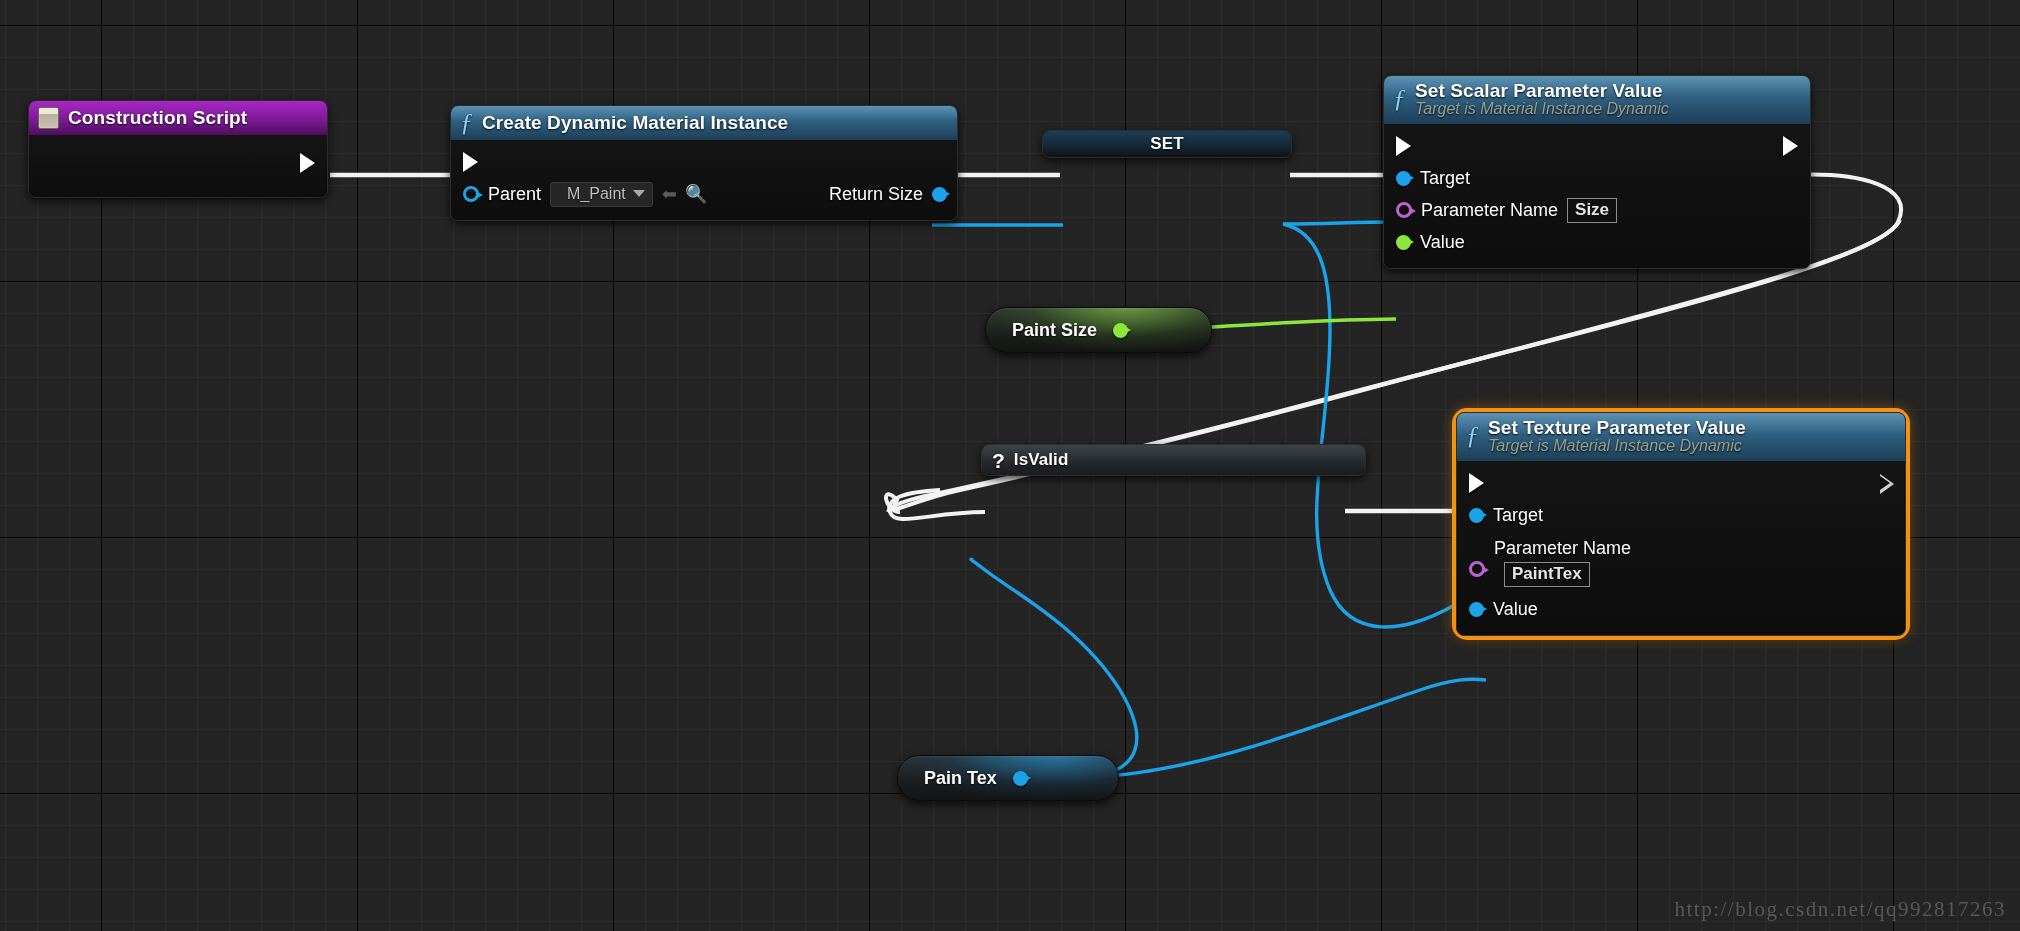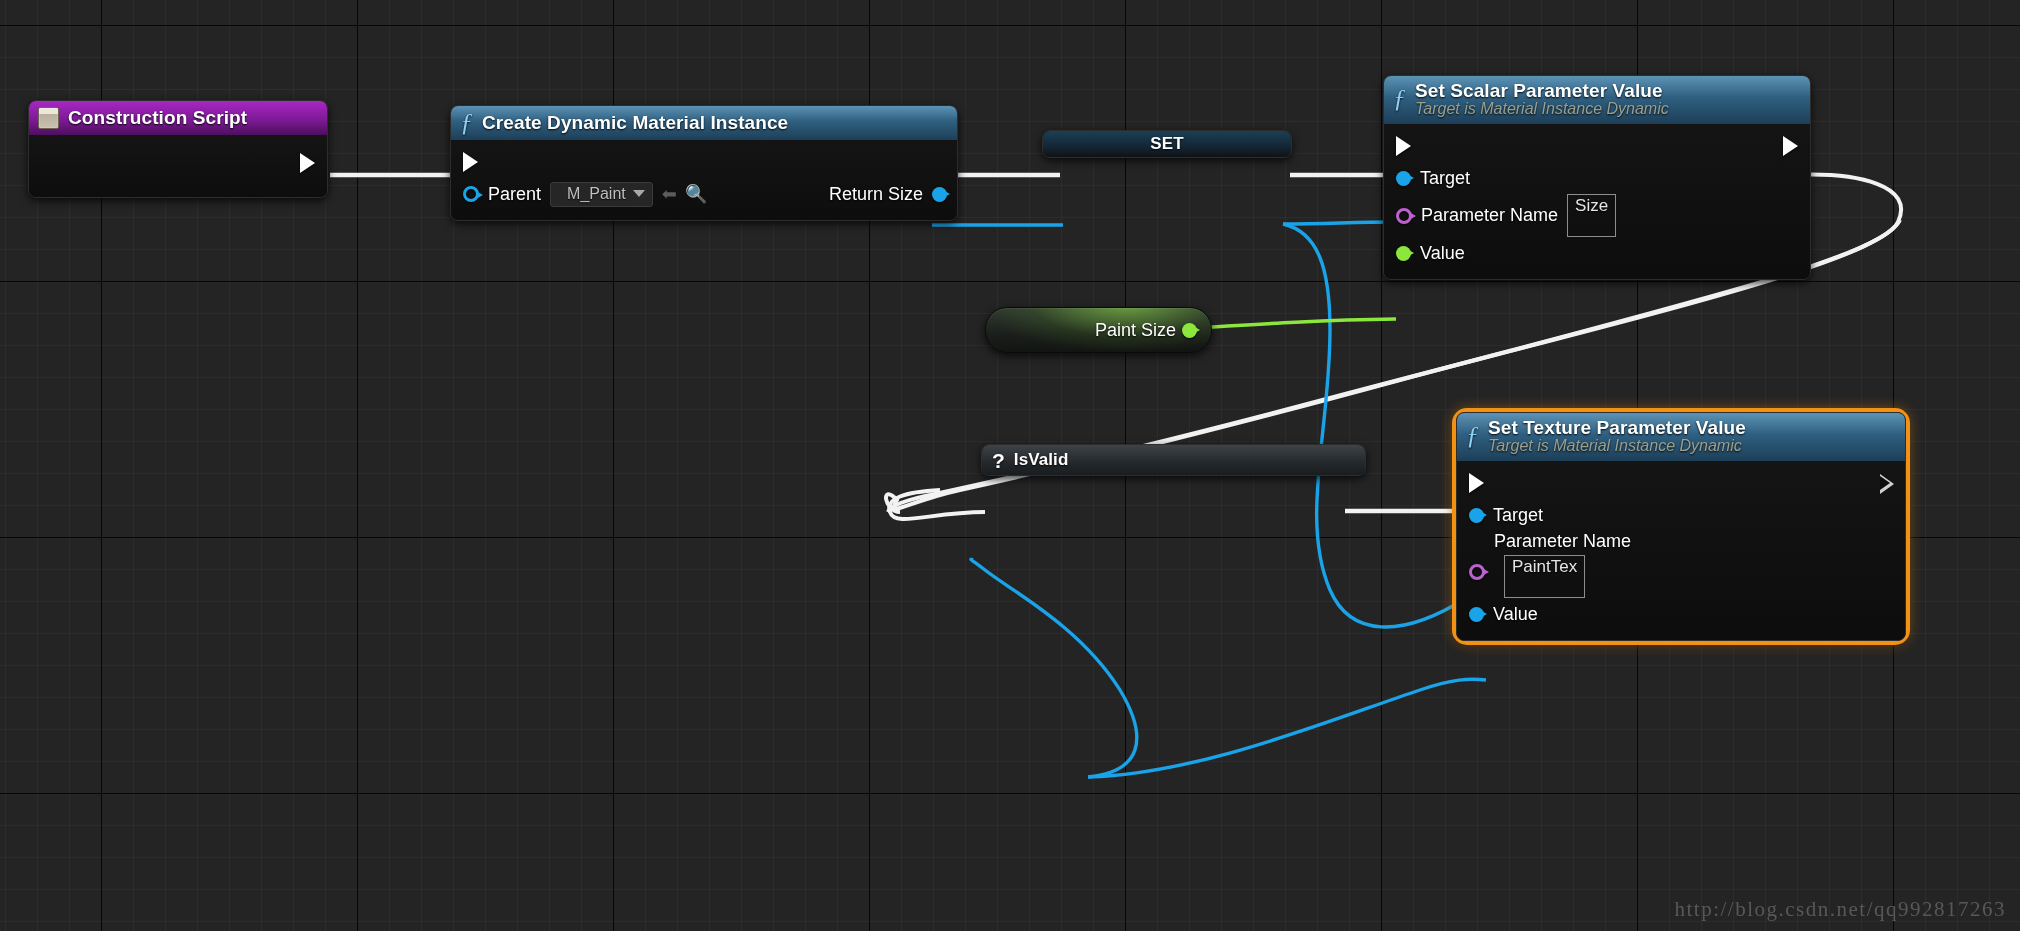--- a/index.html
+++ b/index.html
@@ -236,38 +236,39 @@
     color: #5c5c5c;
     font-size: 18px;
     line-height: 1;
   }
   .txtbox {
     display: inline-block;
     border: 1px solid #8d8d8d;
     background: transparent;
     color: #e6e6e6;
     font-size: 17px;
-    padding: 1px 7px 20px 7px;
+    padding: 1px 7px 2px 7px;
     text-shadow: 0 1px 1px rgba(0,0,0,.9);
     white-space: nowrap;
+    font-weight: bold;
   }
 
   
   .pill {
     position: absolute;
     z-index: 5;
     display: flex;
     align-items: center;
-    justify-content: flex-end;
-    gap: 6px;
+    gap: 16px;
     height: 44px;
     padding: 0 14px 0 26px;
     border-radius: 22px;
     border: 1px solid #0a0a0a;
     box-shadow: 0 3px 8px rgba(0,0,0,.7), inset 0 1px 0 rgba(255,255,255,.07);
+    font-weight: bold;
   }
   .pill-green {
     background:
       radial-gradient(ellipse at 62% -10%, rgba(150,230,80,.60) 0%, rgba(80,140,40,.18) 48%, rgba(0,0,0,0) 72%),
       linear-gradient(180deg,#303830 0%, #1b1f1b 60%, #121412 100%);
   }
   .pill-blue {
     background:
       radial-gradient(ellipse at 70% -10%, rgba(40,170,240,.62) 0%, rgba(20,90,140,.18) 48%, rgba(0,0,0,0) 72%),
       linear-gradient(180deg,#2b3238 0%, #1a1e21 60%, #121416 100%);
@@ -499,16 +500,20 @@
             <span class="in-group">
               <span class="pin-circle pin-obj"></span>
               <span class="lbl">Value</span>
             </span>
           </div>
         </div>
       </div>
     </div>
   </div>
 
+  <div class="pill pill-blue" style="left:897px; top:755px; width:180px;">
+    <span class="lbl">Pain Tex</span>
+    <span class="pin-circle pin-obj"></span>
+  </div>
 
   <div class="watermark">http://blog.csdn.net/qq992817263</div>
 
 </div>
 
 </body></html>

